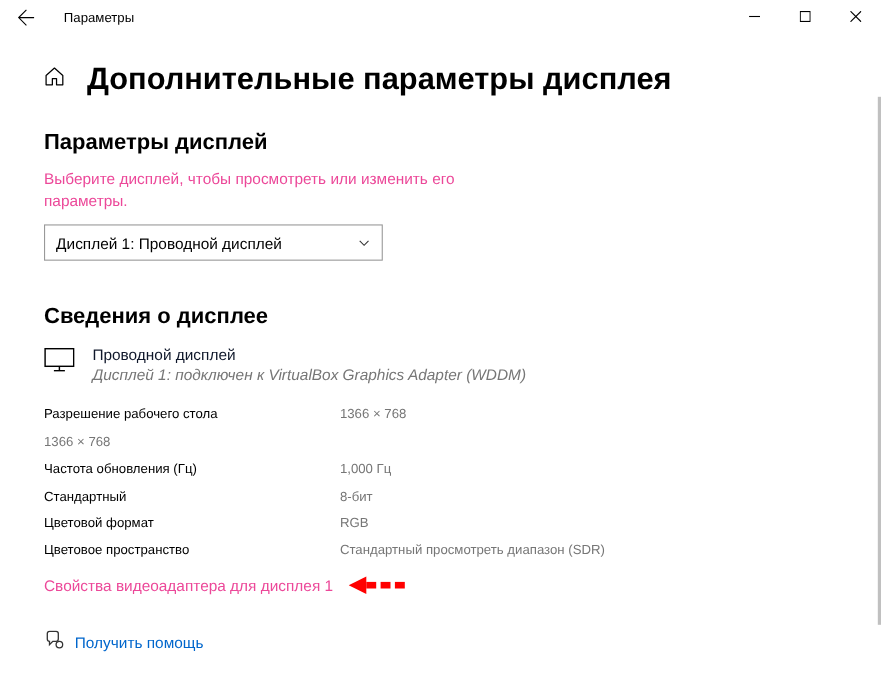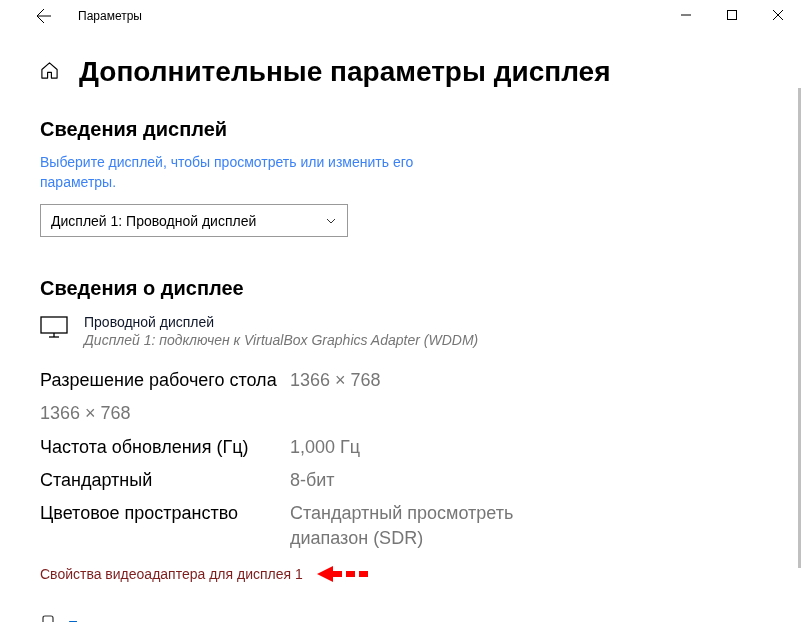--- a/index.html
+++ b/index.html
@@ -12,21 +12,21 @@
       background: #ffffff;
       width: 801px;
       height: 634px;
       overflow: hidden;
       position: relative;
     }
     .titlebar {
       height: 32px;
       display: flex;
       align-items: center;
-      padding-left: 28px;
+      padding-left: 8px;
       position: relative;
     }
     .back-btn {
       width: 32px;
       height: 32px;
       display: flex;
       align-items: center;
       justify-content: center;
       cursor: pointer;
     }
@@ -77,21 +77,21 @@
       color: #000;
     }
     .section-title {
       font-size: 20px;
       font-weight: 600;
       color: #000;
       margin-bottom: 12px;
     }
     .desc-text {
       font-size: 14px;
-      color: #3b82f6;
+      color: #ec4899;
       line-height: 1.4;
       margin-bottom: 12px;
     }
     .dropdown {
       width: 308px;
       height: 33px;
       border: 1px solid #999;
       display: flex;
       align-items: center;
       justify-content: space-between;
@@ -121,38 +121,39 @@
       font-size: 14px;
       color: #767676;
       font-style: italic;
     }
     .info-table {
       margin-bottom: 14px;
     }
     .info-row {
       display: flex;
       margin-bottom: 8px;
-      font-size: 18px;
+      font-size: 12px;
       line-height: 1.4;
+      gap: 19px;
     }
     .info-label {
       width: 250px;
       color: #000;
     }
     .info-value {
       color: #767676;
       max-width: 250px;
     }
     .link-row {
       display: flex;
       align-items: center;
       margin-bottom: 32px;
     }
     .link {
-      color: #7f1d1d;
+      color: #ec4899;
       font-size: 14px;
       cursor: pointer;
     }
     .arrow-annotation {
       margin-left: 14px;
       display: flex;
       align-items: center;
     }
     .help-row {
       display: flex;
@@ -210,21 +211,21 @@
 
   <div class="header-row">
     <div class="home-icon">
       <svg width="19" height="19" viewBox="0 0 20 20">
         <path d="M10 2 L18 9 L18 18 L12 18 L12 12 L8 12 L8 18 L2 18 L2 9 Z" stroke="#000" stroke-width="1.2" fill="none" stroke-linejoin="round"></path>
       </svg>
     </div>
     <h1 class="page-title">Дополнительные параметры дисплея</h1>
   </div>
 
-  <h2 class="section-title">Сведения дисплей</h2>
+  <h2 class="section-title">Параметры дисплей</h2>
   <p class="desc-text" style="max-width:420px;">Выберите дисплей, чтобы просмотреть или изменить его параметры.</p>
 
   <div class="dropdown">
     <span>Дисплей 1: Проводной дисплей</span>
     <svg width="12" height="12" viewBox="0 0 12 12">
       <path d="M2 4 L6 8 L10 4" stroke="#333" stroke-width="1" fill="none"></path>
     </svg>
   </div>
 
   <h2 class="section-title">Сведения о дисплее</h2>
@@ -251,20 +252,24 @@
     <div class="info-row">
       <span class="info-value">1366 × 768</span>
     </div>
     <div class="info-row">
       <span class="info-label">Частота обновления (Гц)</span>
       <span class="info-value">1,000 Гц</span>
     </div>
     <div class="info-row">
       <span class="info-label">Стандартный</span>
       <span class="info-value">8-бит</span>
+    </div>
+    <div class="info-row">
+      <span class="info-label">Цветовой формат</span>
+      <span class="info-value">RGB</span>
     </div>
     <div class="info-row">
       <span class="info-label">Цветовое пространство</span>
       <span class="info-value">Стандартный просмотреть диапазон (SDR)</span>
     </div>
   </div>
 
   <div class="link-row">
     <span class="link">Свойства видеоадаптера для дисплея 1</span>
     <div class="arrow-annotation">

